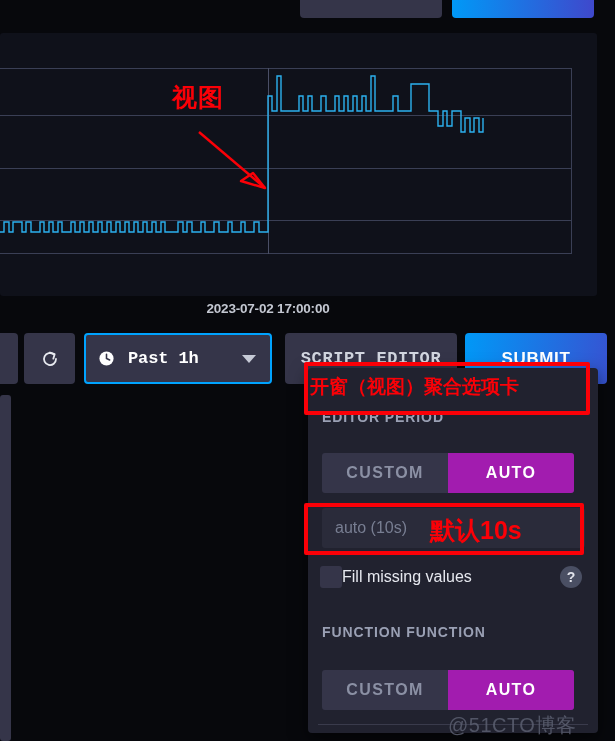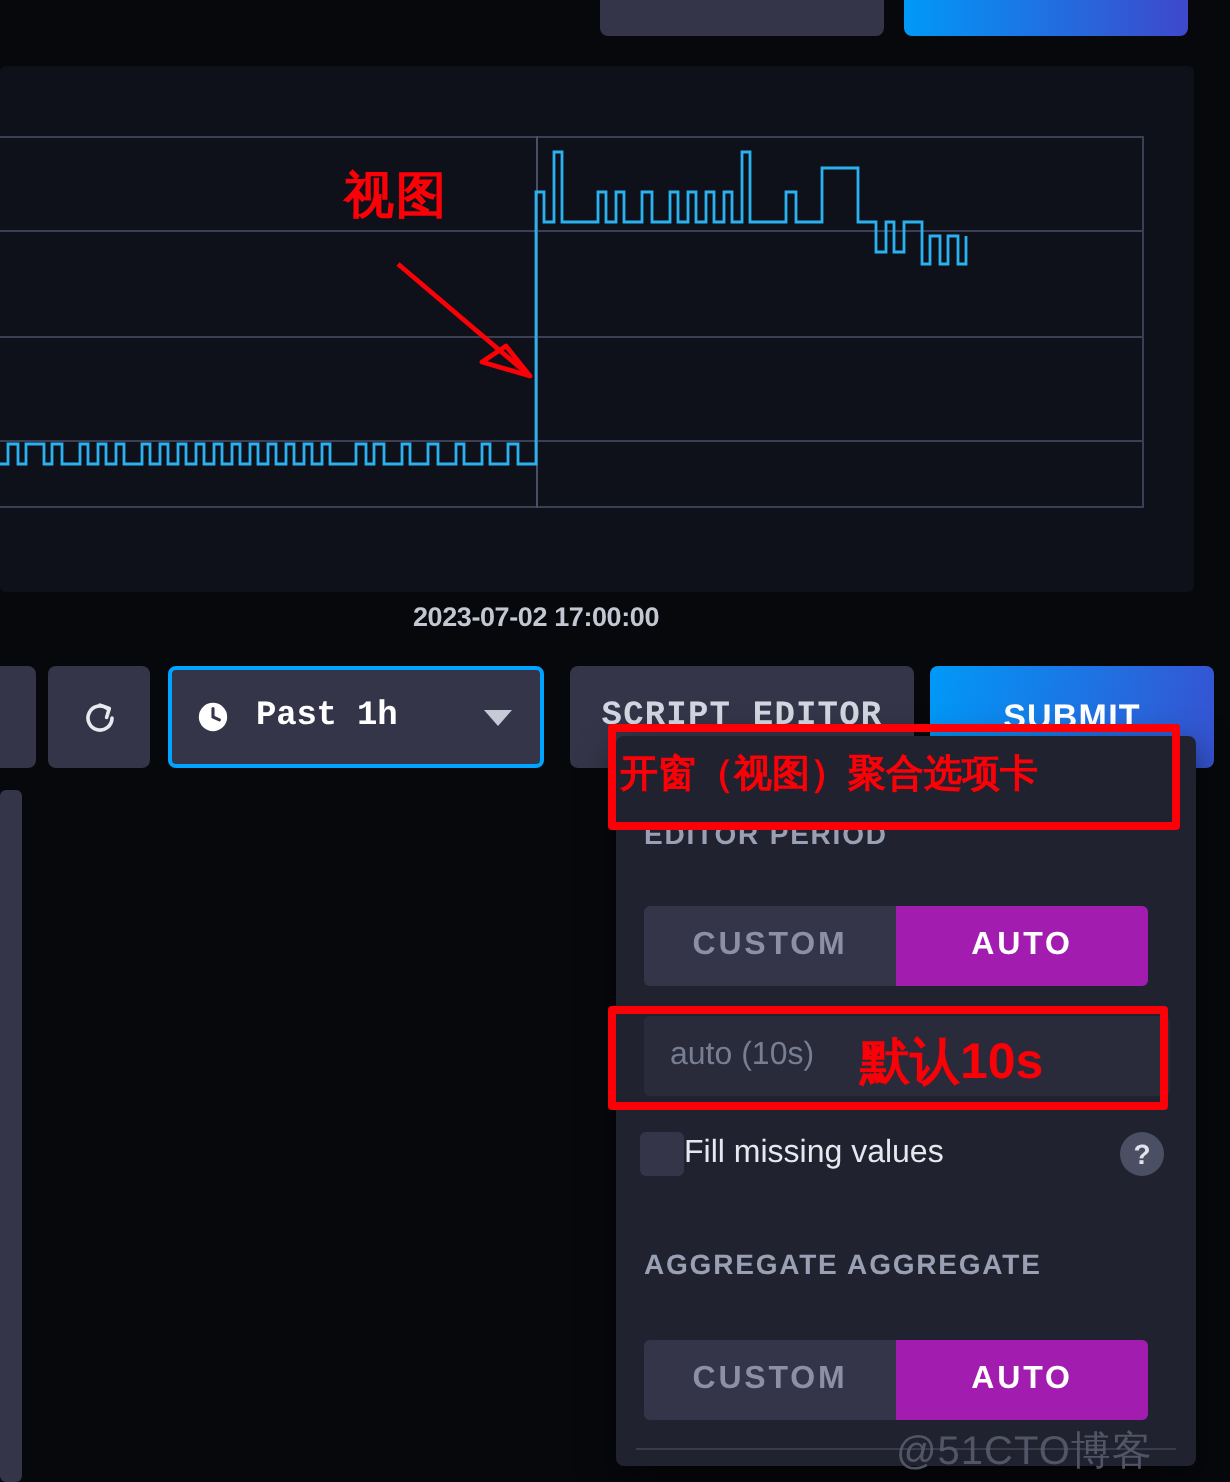--- a/index.html
+++ b/index.html
@@ -402,21 +402,21 @@
   </div>
 
   <input id="window-period-input" type="text" placeholder="auto (10s)" style="">
 
   <div id="fill-missing-row">
     <span id="fill-missing-checkbox"></span>
     <span id="fill-missing-label">Fill missing values</span>
     <span id="help-icon">?</span>
   </div>
 
-  <div class="panel-section-label" id="aggregate-function-label">AGGREGATE AGGREGATE</div>
+  <div class="panel-section-label" id="aggregate-function-label">FUNCTION FUNCTION</div>
 
   <div class="toggle-group" id="aggregate-toggle">
     <button class="toggle-opt">CUSTOM</button>
     <button class="toggle-opt active">AUTO</button>
   </div>
 
   <div id="panel-footer-rule"></div>
 </div>
 
 <div class="red-box" id="red-box-tabs"></div>

